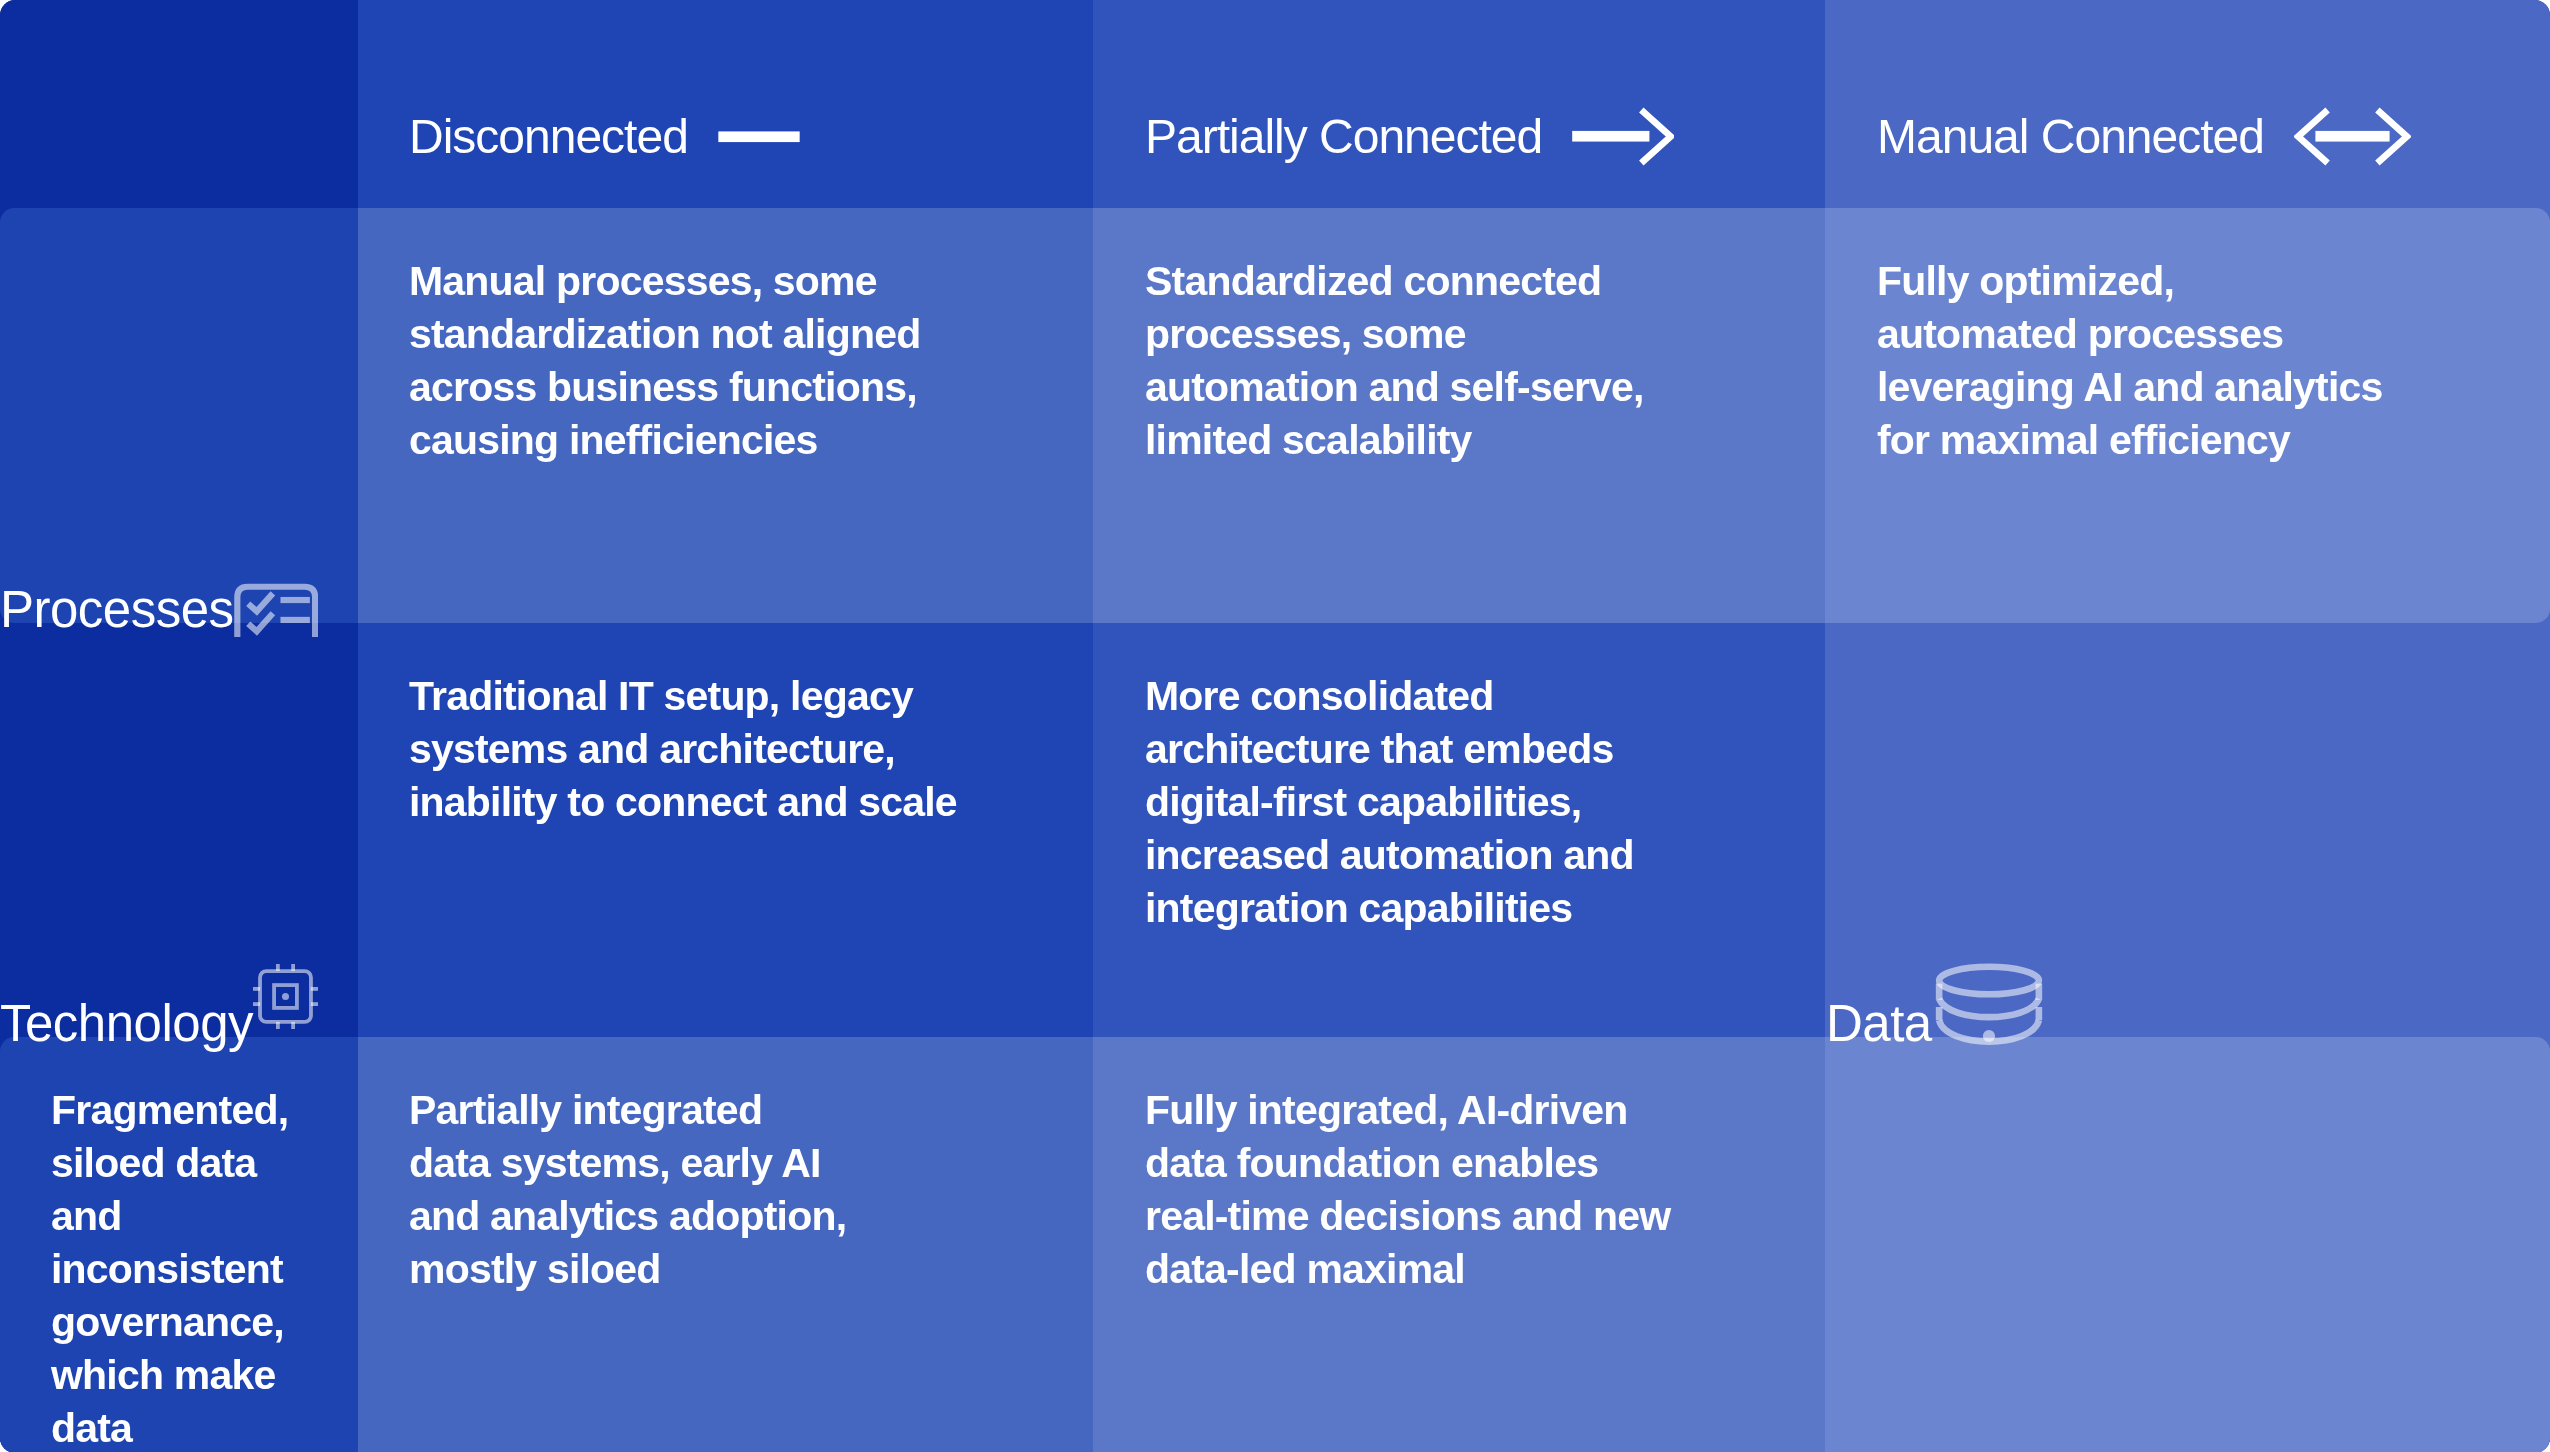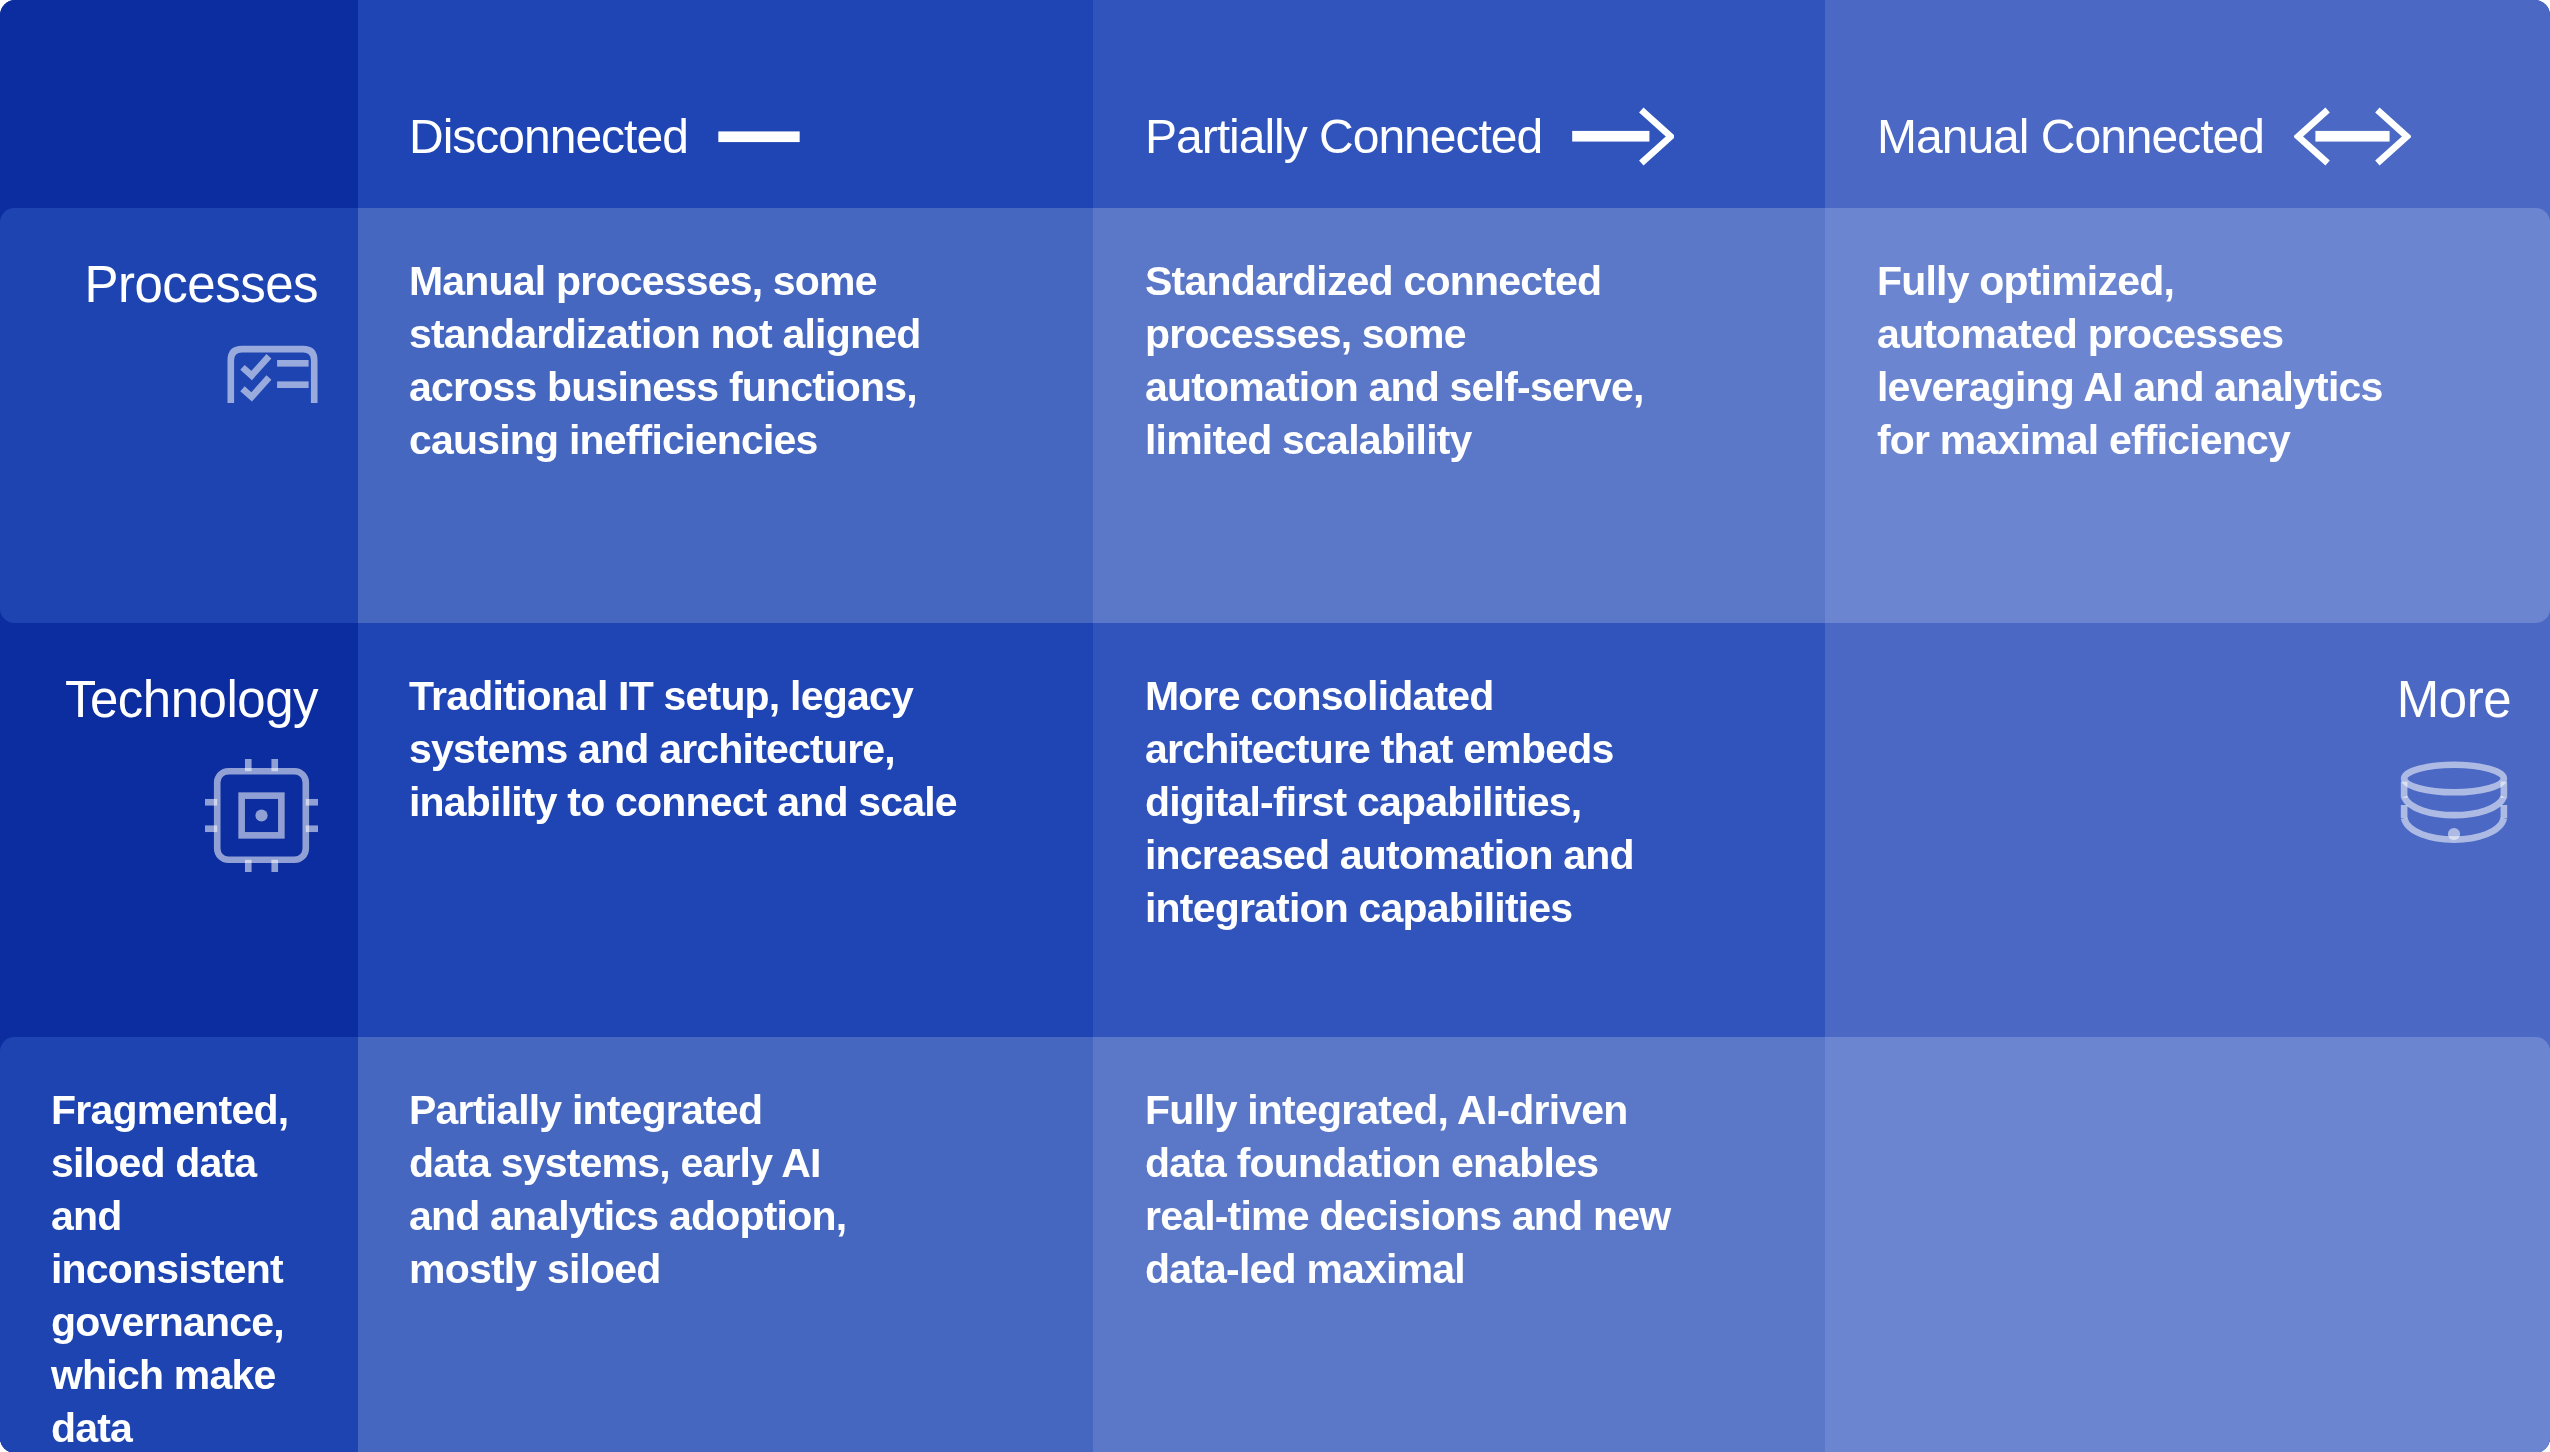--- a/index.html
+++ b/index.html
@@ -31,21 +31,21 @@
     margin-top:16px;
   }
   .grid > div{min-width:0;min-height:0;}
   .header-cell{
     display:flex;align-items:center;gap:30px;
     padding:33px 15.3px 0 51px;
     font-size:48px;letter-spacing:-1px;font-weight:400;
   }
   .header-cell svg{display:block;flex:none;}
   .label-cell{
-    display:flex;flex-direction:column;align-items:flex-end;
+    display:flex;flex-direction:row;align-items:flex-end;
     padding:31px 40px 0 0;
     font-size:51px;letter-spacing:-0.5px;font-weight:400;
   }
   .label-cell .row-icon{margin-top:30px;}
   .body-cell{
     padding:31px 41px 0 51px;
     font-size:41px;line-height:53px;letter-spacing:-0.8px;
     white-space:pre-line;font-weight:700;
   }
   .row-icon path,.row-icon rect,.row-icon ellipse,.row-icon line{
@@ -148,21 +148,21 @@
     <div class="body-cell">Traditional IT setup, legacy
 systems and architecture,
 inability to connect and scale</div>
     <div class="body-cell">More consolidated
 architecture that embeds
 digital-first capabilities,
 increased automation and
 integration capabilities</div>
 
     <div class="label-cell">
-      <span>More</span>
+      <span>Data</span>
       <svg class="row-icon" width="114" height="92" viewBox="0 0 224 180">
         <ellipse cx="112" cy="38" rx="98" ry="27"></ellipse>
         <path d="M14,44 L14,76"></path>
         <path d="M210,44 L210,76"></path>
         <path d="M14,90 L14,116"></path>
         <path d="M210,90 L210,116"></path>
         <path d="M14,74 C34,122 190,122 210,74"></path>
         <path d="M14,116 C28,172 196,172 210,116"></path>
         <circle class="fill-dot" cx="112" cy="147" r="12"></circle>
       </svg>

